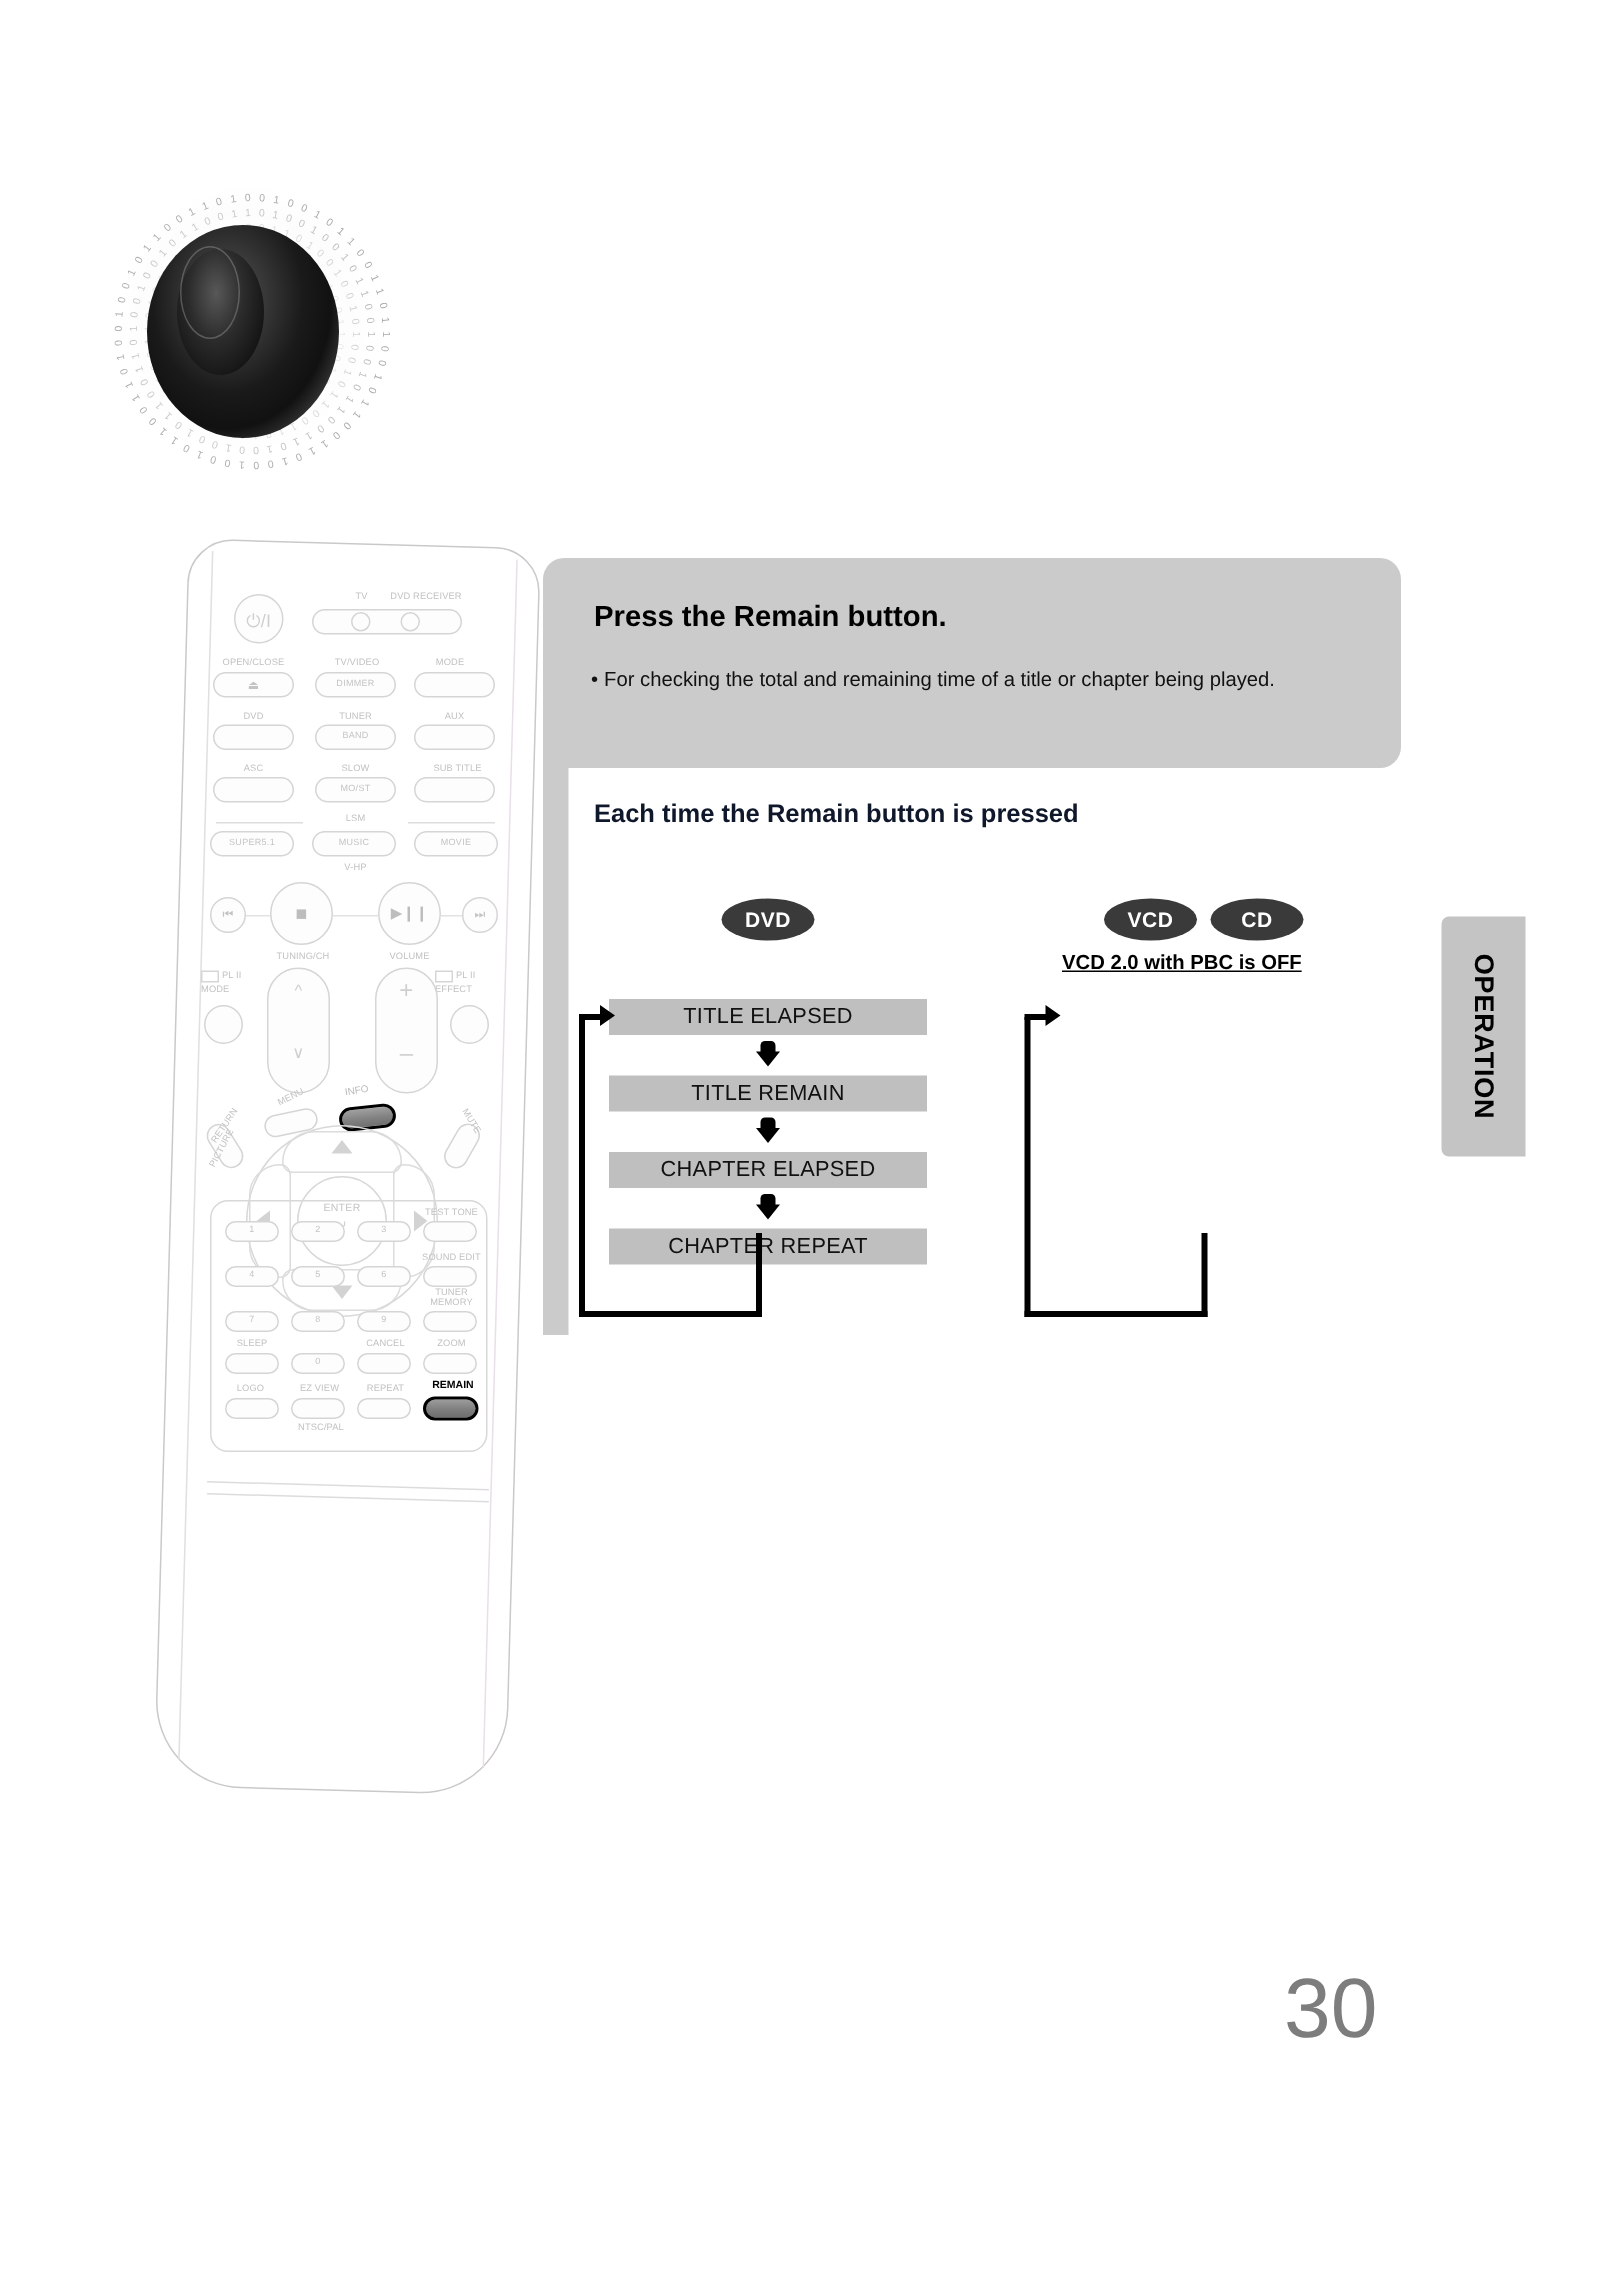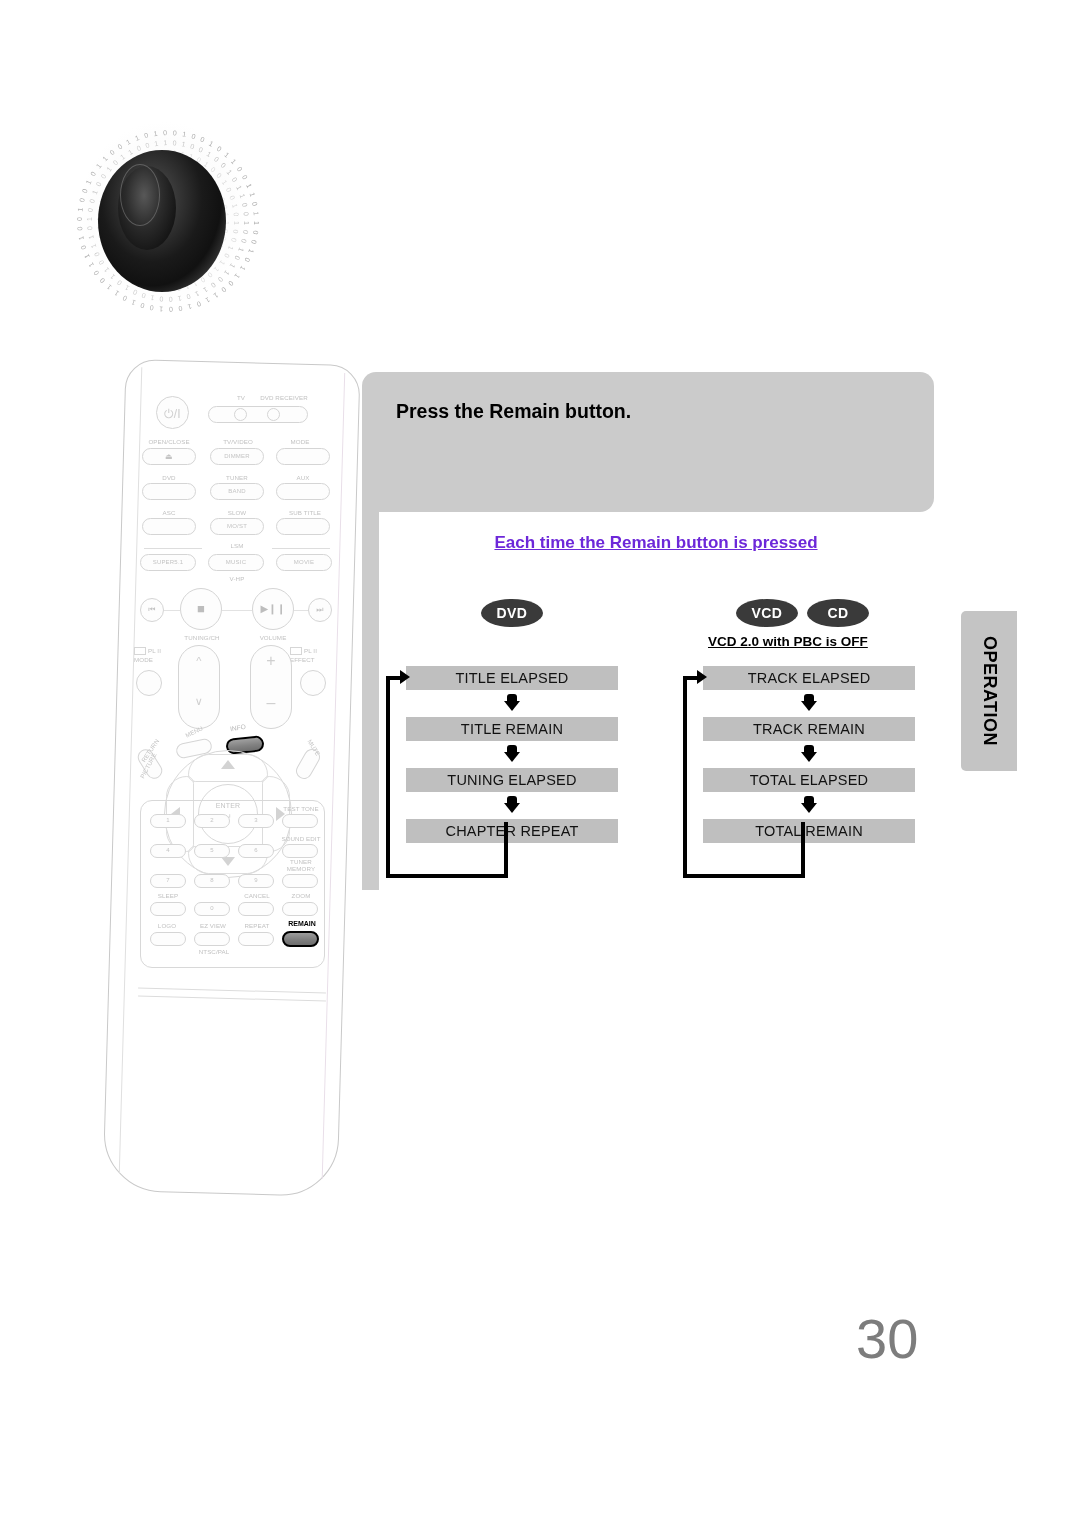--- a/index.html
+++ b/index.html
@@ -202,25 +202,24 @@
     line-height: 19px;
     color: #111;
   }
   #callout-bullet .dot { margin-right: 4px; }
 
   
   #flow-heading {
     position: absolute;
     left: 396px; top: 533px;
     width: 520px;
-    text-align: center;
+    text-align: left;
     font-size: 17px;
     font-weight: bold;
-    color: #6d28d9;
-    text-decoration: underline;
+    color: #0f172a;
   }
   .disc-badge {
     position: absolute;
     height: 28px;
     border-radius: 50%/50%;
     background: #3a3a3a;
     color: #ffffff;
     font-size: 14px;
     font-weight: bold;
     display: flex;
@@ -684,20 +683,23 @@
     <div id="remain-key" style="left:178px;top:569px;width:37px;height:16px;"></div>
     <div class="rc-label" style="left:86px;top:586px;width:48px;">NTSC/PAL</div>
 
     <div class="rc" style="left:34px;top:628px;width:188px;border-top:1px solid #dcdcdc;height:1px;transform:rotate(1.6deg);"></div>
     <div class="rc" style="left:34px;top:636px;width:188px;border-top:1px solid #dcdcdc;height:1px;transform:rotate(1.6deg);"></div>
   </div>
 
   <div id="callout"></div>
   <div id="callout-stripe"></div>
   <div id="callout-head">Press the Remain button.</div>
+  <div id="callout-bullet">
+    <span class="dot">•</span><span>For checking the total and remaining time of a title or chapter being played.</span>
+  </div>
 
   <div id="flow-heading">Each time the Remain button is pressed</div>
 
   <div class="disc-badge" style="left:481px;top:599px;width:62px;">DVD</div>
   <div class="disc-badge" style="left:736px;top:599px;width:62px;">VCD</div>
   <div class="disc-badge" style="left:807px;top:599px;width:62px;">CD</div>
   <div id="vcd-note">VCD 2.0 with PBC is OFF</div>
 
   <div class="flow-col" style="left:406px;">
     <div class="flow-box">TITLE ELAPSED</div>
@@ -707,62 +709,38 @@
           <div class="head"></div>
         </div>
       </div>
     <div class="flow-box">TITLE REMAIN</div>
     <div class="flow-gap">
         <div class="flow-arrow">
           <div class="stem"></div>
           <div class="head"></div>
         </div>
       </div>
-    <div class="flow-box">TUNING ELAPSED</div>
+    <div class="flow-box">CHAPTER ELAPSED</div>
     <div class="flow-gap">
         <div class="flow-arrow">
           <div class="stem"></div>
           <div class="head"></div>
         </div>
       </div>
     <div class="flow-box">CHAPTER REPEAT</div>
   </div>
 
   <div class="loop" style="left:386px;top:666px;">
     <div class="vline" style="left:0;top:12px;width:4px;height:200px;"></div>
     <div class="hline" style="left:0;top:208px;width:122px;height:4px;"></div>
     <div class="vline2" style="left:118px;top:156px;width:4px;height:56px;"></div>
     <div class="hline2" style="left:0;top:10px;width:16px;height:4px;"></div>
     <div class="tri" style="left:14px;top:4px;border-top:7px solid transparent;border-bottom:7px solid transparent;border-left:10px solid #000;"></div>
   </div>
 
-  <div class="flow-col" style="left:703px;">
-    <div class="flow-box">TRACK ELAPSED</div>
-    <div class="flow-gap">
-        <div class="flow-arrow">
-          <div class="stem"></div>
-          <div class="head"></div>
-        </div>
-      </div>
-    <div class="flow-box">TRACK REMAIN</div>
-    <div class="flow-gap">
-        <div class="flow-arrow">
-          <div class="stem"></div>
-          <div class="head"></div>
-        </div>
-      </div>
-    <div class="flow-box">TOTAL ELAPSED</div>
-    <div class="flow-gap">
-        <div class="flow-arrow">
-          <div class="stem"></div>
-          <div class="head"></div>
-        </div>
-      </div>
-    <div class="flow-box">TOTAL REMAIN</div>
-  </div>
   <div class="loop" style="left:683px;top:666px;">
     <div class="vline" style="left:0;top:12px;width:4px;height:200px;"></div>
     <div class="hline" style="left:0;top:208px;width:122px;height:4px;"></div>
     <div class="vline2" style="left:118px;top:156px;width:4px;height:56px;"></div>
     <div class="hline2" style="left:0;top:10px;width:16px;height:4px;"></div>
     <div class="tri" style="left:14px;top:4px;border-top:7px solid transparent;border-bottom:7px solid transparent;border-left:10px solid #000;"></div>
   </div>
 
   <div id="op-tab">
     <span>OPERATION</span>

